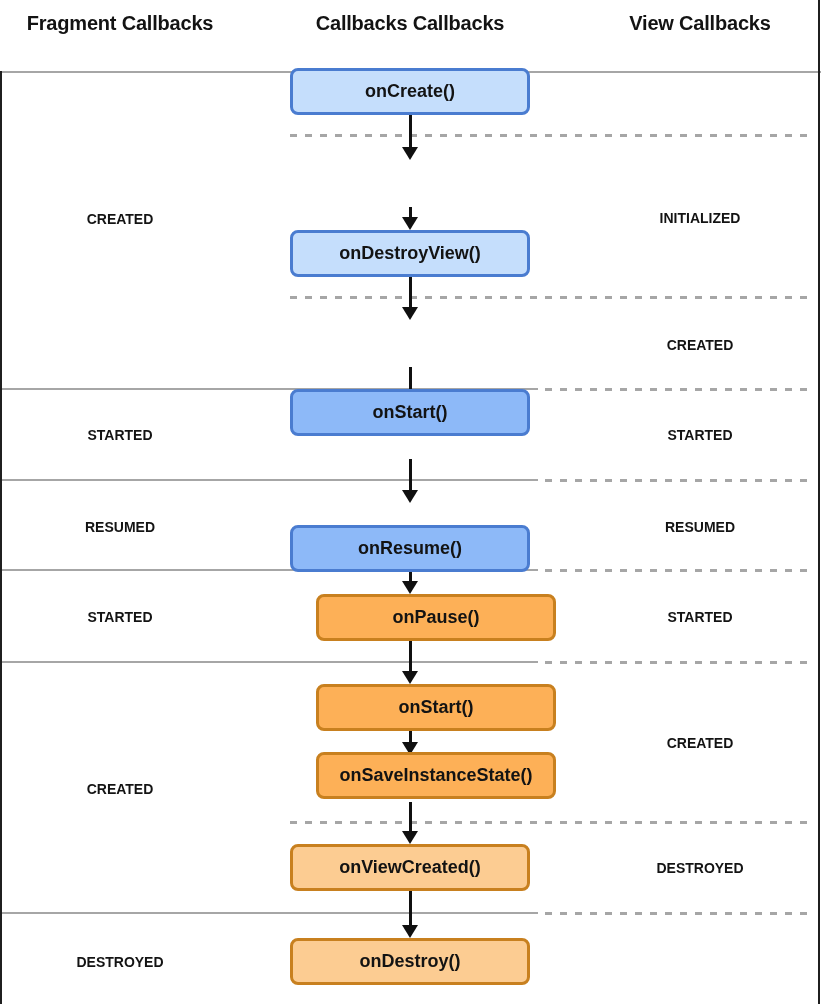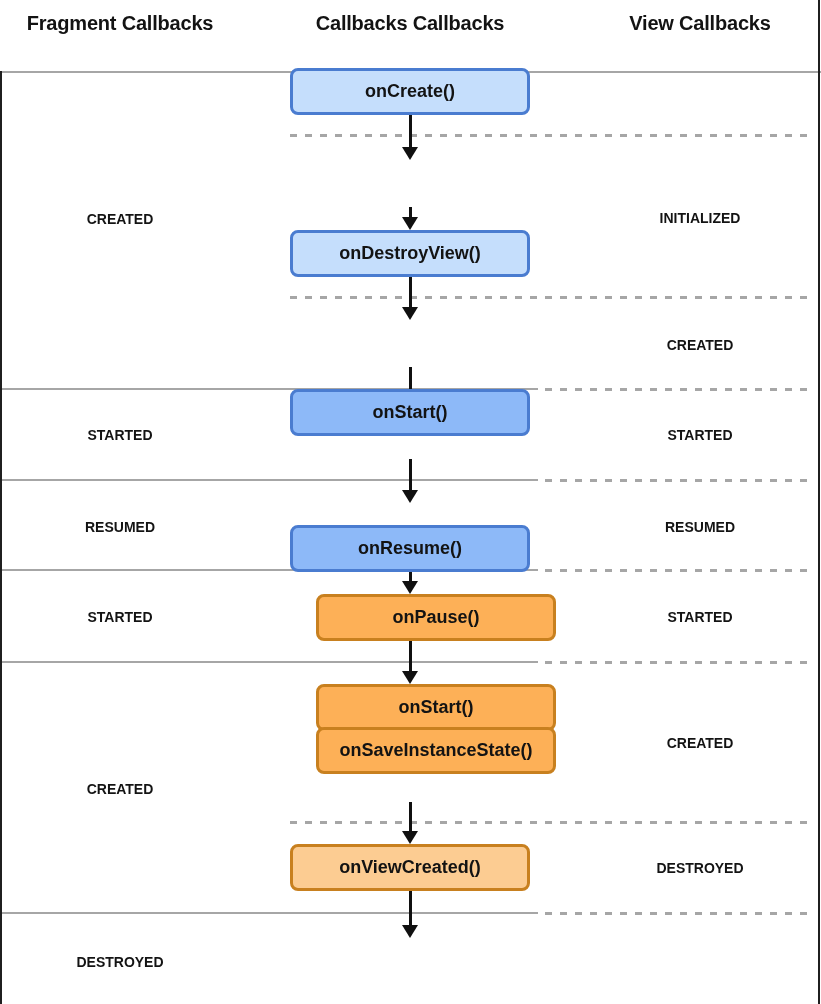--- a/index.html
+++ b/index.html
@@ -125,25 +125,28 @@
     </div>
   <div class="cb blue" style="top:525px">
       <span>onResume()</span>
     </div>
   <div class="cb orange" style="top:594px">
       <span>onPause()</span>
     </div>
   <div class="cb orange" style="top:684px">
       <span>onStart()</span>
     </div>
-  <div class="cb orange" style="top:727px">
+  <div class="cb orange" style="top:752px">
       <span>onSaveInstanceState()</span>
     </div>
   <div class="cb light-orange" style="top:844px">
       <span>onViewCreated()</span>
+    </div>
+  <div class="cb light-orange" style="top:938px">
+      <span>onDestroy()</span>
     </div>
 
   <div class="state left" style="top:219px">CREATED</div>
   <div class="state left" style="top:435px">STARTED</div>
   <div class="state left" style="top:527px">RESUMED</div>
   <div class="state left" style="top:617px">STARTED</div>
   <div class="state left" style="top:789px">CREATED</div>
   <div class="state left" style="top:962px">DESTROYED</div>
 
   <div class="state right" style="top:218px">INITIALIZED</div>

